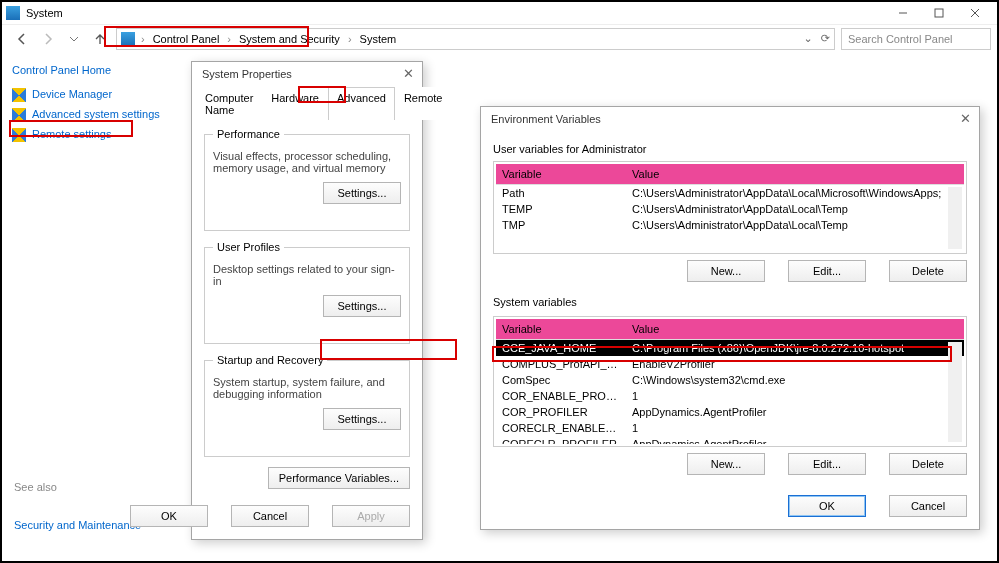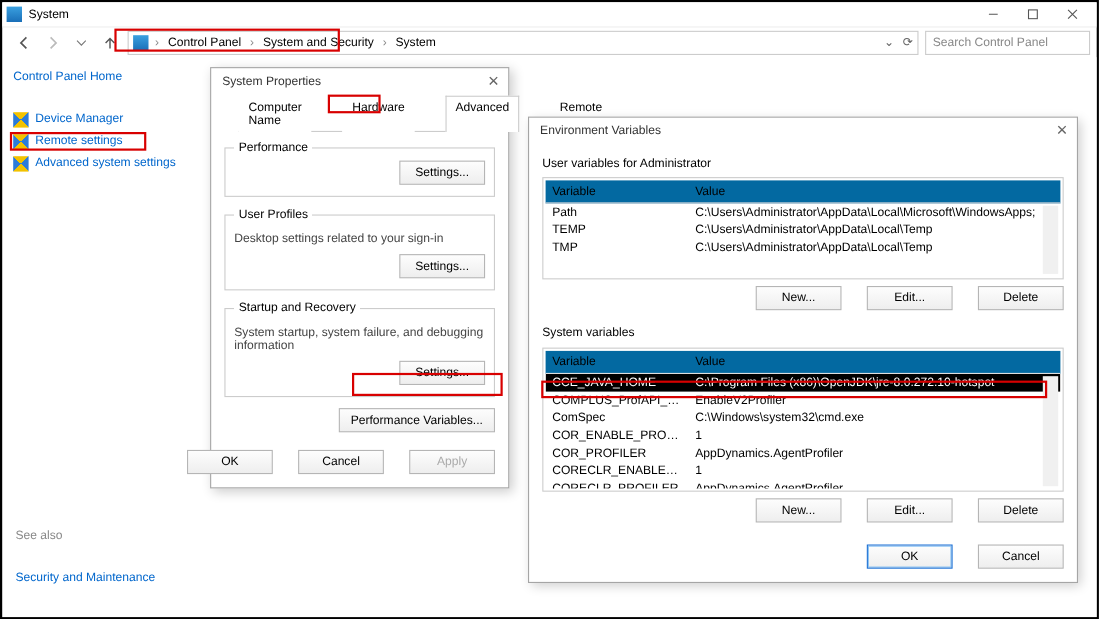--- a/index.html
+++ b/index.html
@@ -56,62 +56,62 @@
   .crumb { padding: 0 2px; }
   .crumbsep { color:#888; padding:0 2px;}
   .addr .right { margin-left:auto; display:flex; gap:8px; color:#666;}
   .searchbox {
     width: 150px; height: 22px; border:1px solid #ccc;
     display:flex; align-items:center; padding:0 6px; color:#888;
   }
   
   .content { display:flex; height: calc(100% - 50px);}
   .sidebar { width: 186px; padding: 12px 10px; }
-  .sidebar .cphome { color:#0066cc; margin-bottom:26px; font-size:11px;}
+  .sidebar .cphome { color:#0066cc; margin-bottom:12px; font-size:11px;}
   .sidelink { display:flex; align-items:flex-start; gap:6px; margin:6px 0; color:#0066cc; font-size:11px;}
   .sidelink .sicon { width:14px;height:14px; display:inline-block;}
   .shield { background: conic-gradient(from 45deg,#2b7bd9 0 25%,#f2c200 0 50%,#2b7bd9 0 75%,#f2c200 0);}
   .seealso { position:absolute; bottom:30px; left:12px; color:#888;}
   .seealso .lnk { color:#0066cc; margin-top:26px;}
   
   .main { flex:1; position:relative; background:#fff;}
   
   .dialog {
     position:absolute;
     background:#fff;
     border:1px solid #a5a5a5;
     box-shadow: 3px 3px 10px rgba(0,0,0,.2);
     font-size:11px;
   }
   .dlg-title { padding:6px 10px; color:#333;}
   .dlg-close { position:absolute; top:4px; right:8px; color:#666; font-size:13px;}
-  .tabs { display:flex; border-bottom:1px solid #ccc; margin:0 25px;gap:28px;}
+  .tabs { display:flex; border-bottom:1px solid #ccc; margin:0 4px;}
   .tab { padding:4px 8px; border:1px solid transparent; border-bottom:none; background:#fff; position:relative; top:1px;}
   .tab.active { border-color:#ccc; background:#fff; }
   .dlg-body { padding:8px 12px;}
   .note { margin:4px 0 10px 0;}
   fieldset.group {
-    border:1px solid #ccc; margin:0 0 10px 0; padding:6px 8px 10px 8px;
+    border:1px solid #ccc; margin:0 0 10px 0; padding:6px 8px 26px 8px;
   }
   fieldset.group legend { padding:0 4px; color:#000;}
   .grouptxt { color:#444; margin:4px 0 8px 0;}
   .btn {
     display:inline-block; min-width:78px; height:22px; line-height:20px;
     border:1px solid #b5b5b5; background:linear-gradient(#fdfdfd,#eee);
     text-align:center; padding:0 10px; font-size:11px;margin-left:15px;
   }
   .btn.default { border-color:#1a6fd4; box-shadow: inset 0 0 0 1px #8ec5f4;}
   .btn.disabled { color:#aaa;}
   .btnrow-right { text-align:right;}
   .dlg-buttons { display:flex; gap:8px; justify-content:flex-end; padding:8px 12px 12px;}
   
   .gbox {
     border:1px solid #ccc; margin:6px 0 6px 0; padding:2px;
   }
-  .listhdr { display:flex; background:#0369a1; border-bottom:1px solid #ddd; font-weight:400;}
+  .listhdr { display:flex; background:#ec4899; border-bottom:1px solid #ddd; font-weight:400;}
   .listhdr .col { padding:4px 6px;}
   .col-var { width:130px; flex:0 0 130px;}
   .col-val { flex:1;}
   .listrow { display:flex;}
   .listrow .col { padding:2px 6px; white-space:nowrap; overflow:hidden; text-overflow:ellipsis;}
   .listrow.selected { background:#000000; color:#fff;}
   .scrollthumb { position:absolute; right:2px; top:2px; bottom:2px; width:14px; background:#f0f0f0;}
   .listwrap { position:relative; height:66px; overflow:hidden;}
   .listwrap.tall { height:104px;}
   
@@ -182,47 +182,48 @@
 
 <div class="content">
   <div class="sidebar">
     <div class="cphome">Control Panel Home</div>
     <div class="sidelink">
       <span class="sicon shield"></span>
       <span>Device Manager</span>
     </div>
     <div class="sidelink">
       <span class="sicon shield"></span>
-      <span>Remote settings</span>
+      <span>Advanced system settings</span>
     </div>
     <div class="sidelink">
       <span class="sicon shield"></span>
-      <span>Advanced system settings</span>
+      <span>Remote settings</span>
     </div>
   </div>
   <div class="main"></div>
 </div>
 
 <div class="seealso">
   <div>See also</div>
   <div class="lnk">Security and Maintenance</div>
 </div>
 
-<div class="dialog" id="dlg-sysprops" style="left:189px; top:59px; width:272px;">
+<div class="dialog" id="dlg-sysprops" style="left:189px; top:59px; width:232px;">
   <div class="dlg-title">System Properties</div>
   <div class="dlg-close">✕</div>
   <div class="tabs">
     <div class="tab">Computer Name</div>
     <div class="tab">Hardware</div>
     <div class="tab active">Advanced</div>
     <div class="tab">Remote</div>
   </div>
   <div class="dlg-body">
     <fieldset class="group">
       <legend>Performance</legend>
+      <div class="grouptxt">Visual effects, processor scheduling, memory usage, and virtual memory</div>
       <div class="btnrow-right"><span class="btn">Settings...</span></div>
     </fieldset>
     <fieldset class="group">
       <legend>User Profiles</legend>
       <div class="grouptxt">Desktop settings related to your sign-in</div>
       <div class="btnrow-right"><span class="btn">Settings...</span></div>
     </fieldset>
     <fieldset class="group">
       <legend>Startup and Recovery</legend>
       <div class="grouptxt">System startup, system failure, and debugging information</div>

